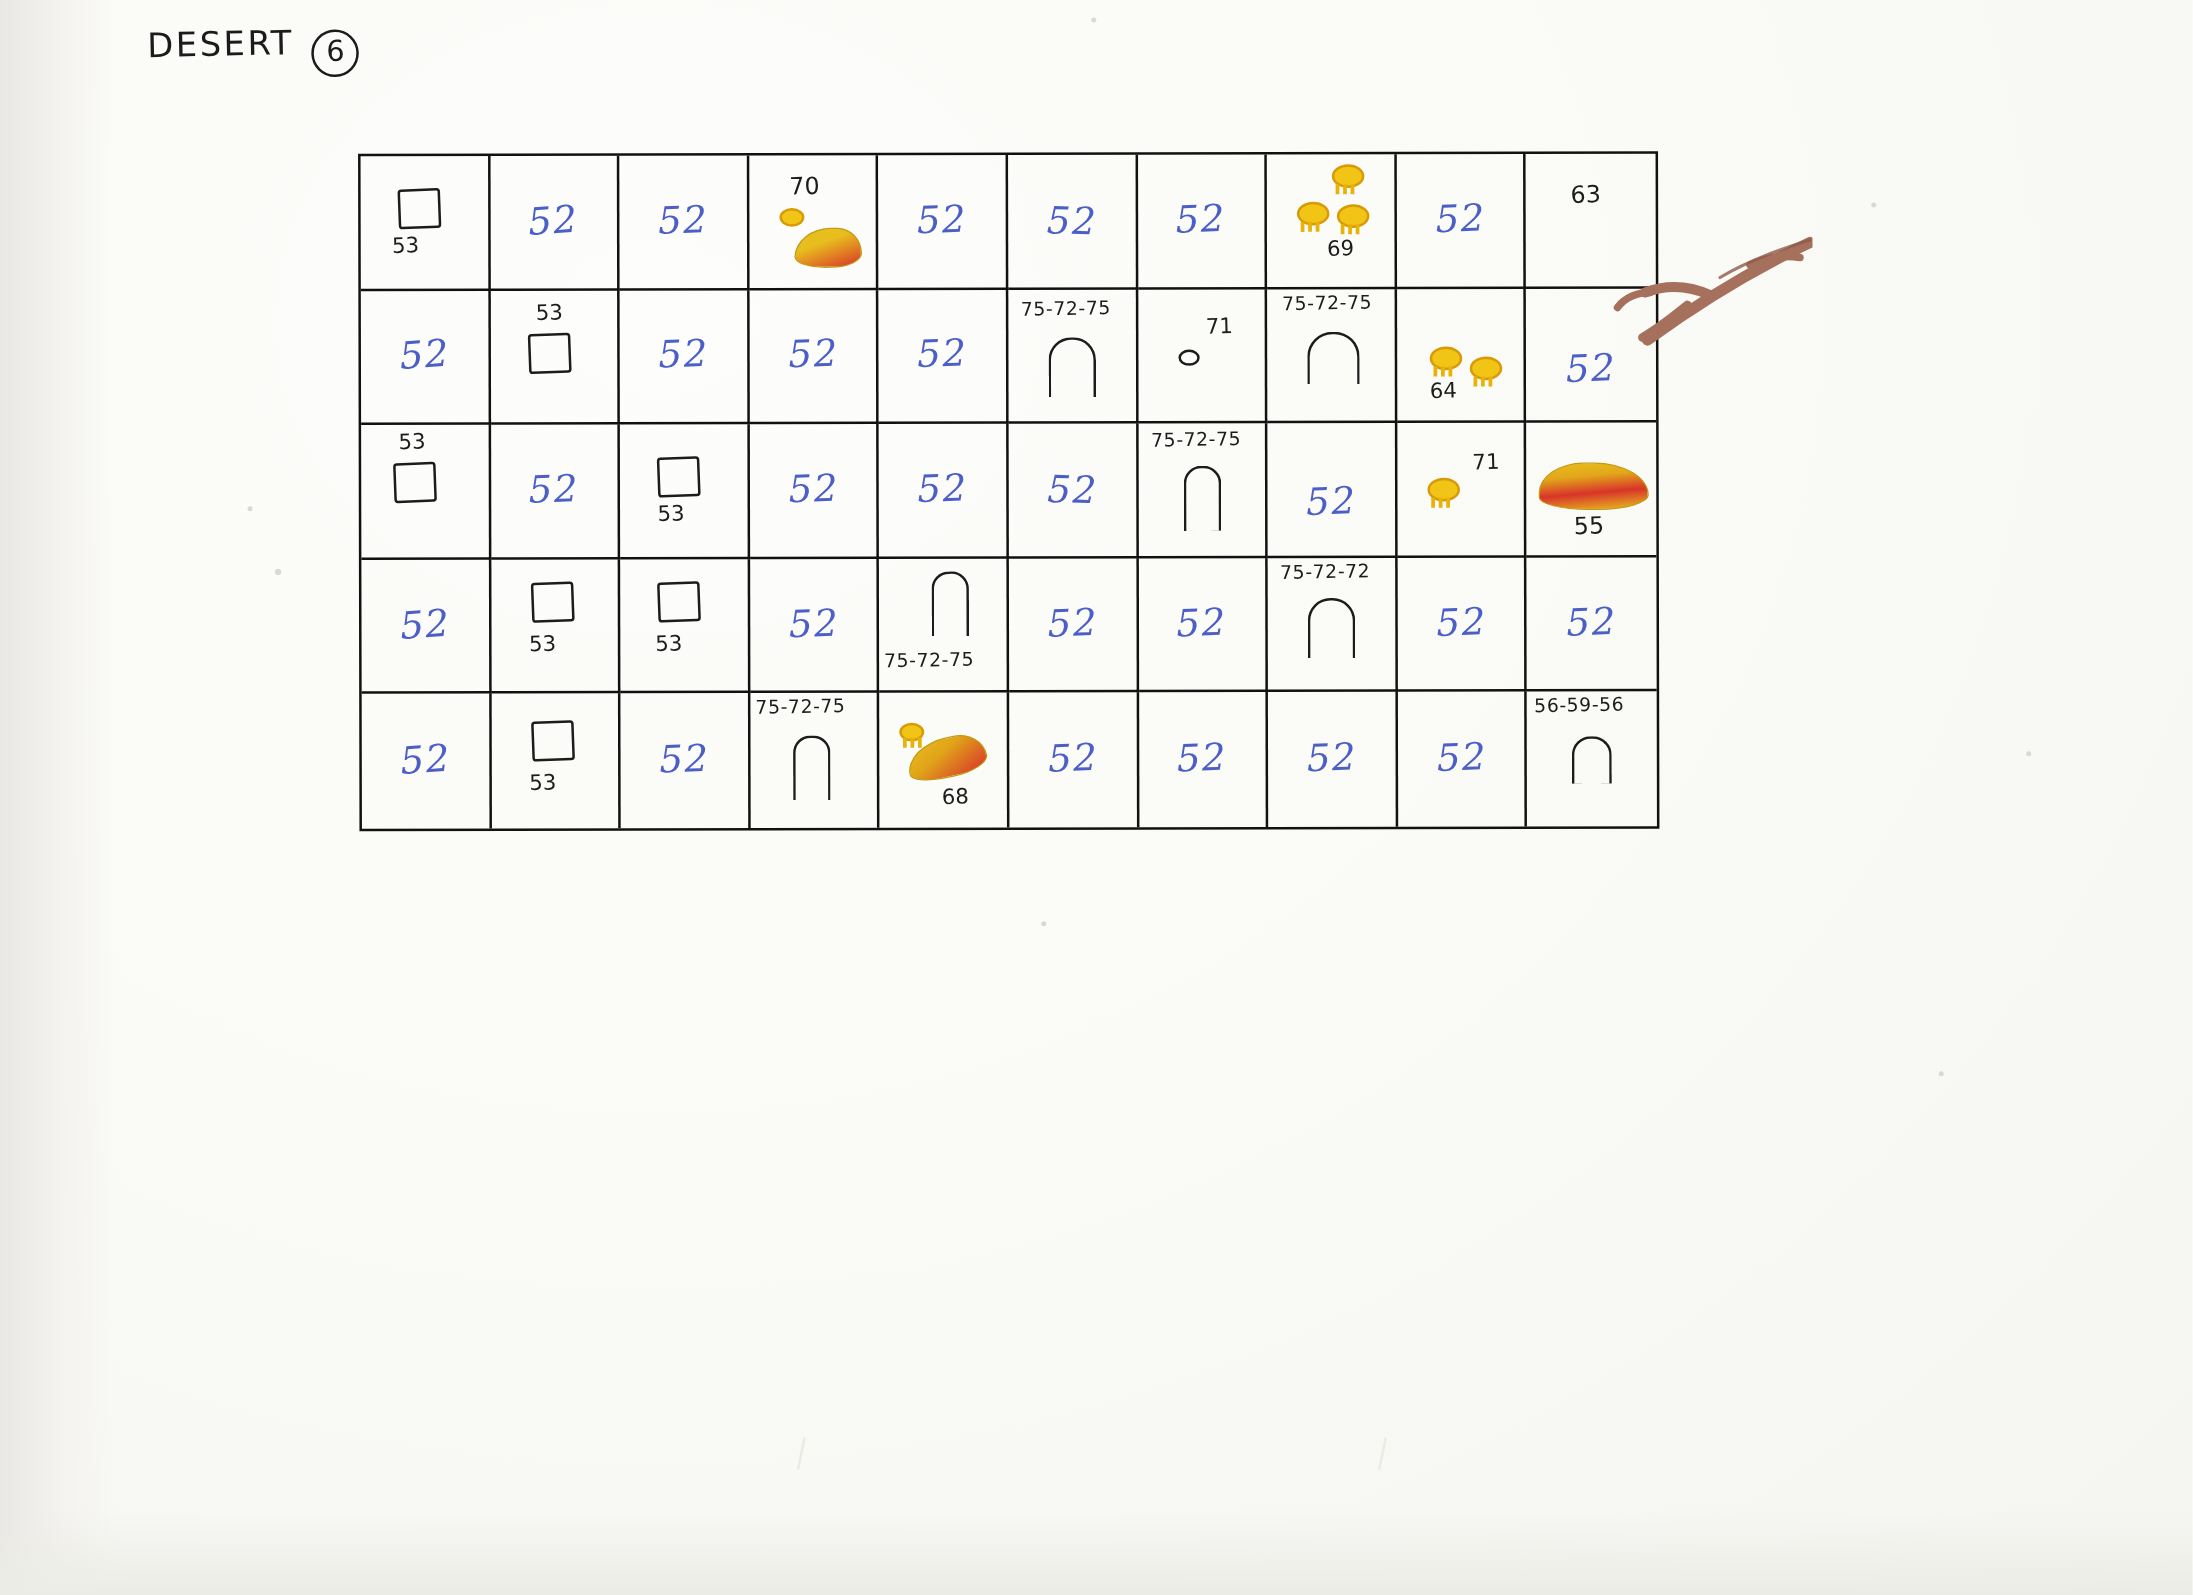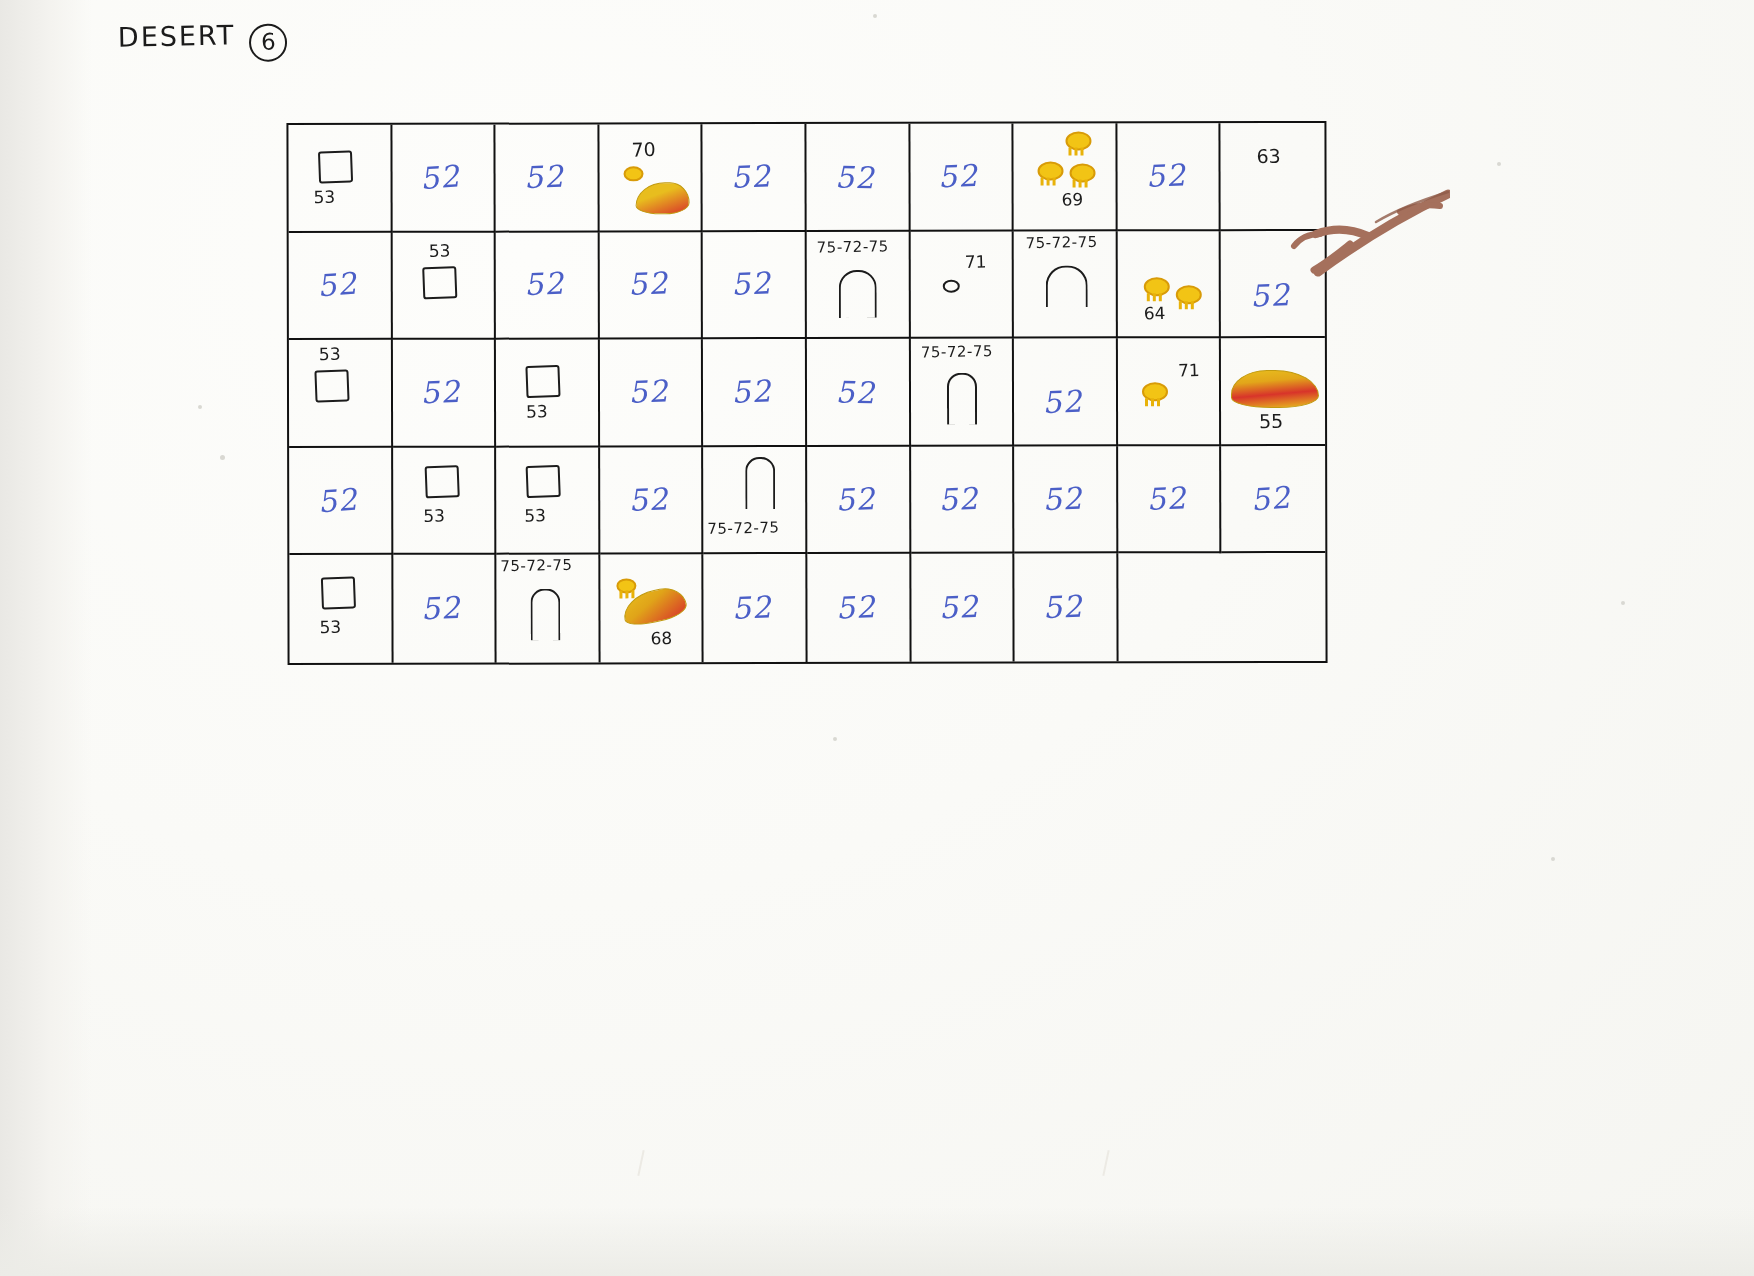--- a/index.html
+++ b/index.html
@@ -359,20 +359,24 @@
       <div class="arch-symbol narrow" style="left:42px;top:10px;"></div>
       <div class="num-tri" style="left:4px;top:72px;">75-72-75</div>
     </div>
     <div class="cell">
       <div class="code-blue">52</div>
     </div>
     <div class="cell">
       <div class="code-blue">52</div>
     </div>
     <div class="cell">
+      <div class="num-tri" style="left:10px;top:2px;">75-72-72</div>
+      <div class="arch-symbol" style="left:32px;top:32px;"></div>
+    </div>
+    <div class="cell">
       <div class="code-blue">52</div>
     </div>
     <div class="cell">
       <div class="code-blue">52</div>
     </div>
 
     <div class="cell">
       <div class="code-blue pos-a">52</div>
     </div>
     <div class="cell">
@@ -395,20 +399,24 @@
       <div class="code-blue">52</div>
     </div>
     <div class="cell">
       <div class="code-blue">52</div>
     </div>
     <div class="cell">
       <div class="code-blue">52</div>
     </div>
     <div class="cell">
       <div class="code-blue">52</div>
+    </div>
+    <div class="cell">
+      <div class="num-tri" style="left:6px;top:2px;">56-59-56</div>
+      <div class="arch-symbol" style="left:36px;top:36px;width:28px;height:36px;border-radius:15px 15px 0 0;"></div>
     </div>
 
   </div>
 
   <svg id="branch" viewBox="0 0 250 120">
     <path d="M248 18 C210 36, 170 58, 118 96" stroke="#a5705c" stroke-width="9" fill="none" stroke-linecap="round"></path>
     <path d="M168 60 C150 52, 132 52, 116 58" stroke="#a5705c" stroke-width="8" fill="none" stroke-linecap="round"></path>
     <path d="M150 68 C140 76, 128 86, 114 94" stroke="#a5705c" stroke-width="7" fill="none" stroke-linecap="round"></path>
     <path d="M200 36 C212 30, 226 28, 240 30" stroke="#a5705c" stroke-width="6" fill="none" stroke-linecap="round"></path>
     <path d="M120 58 C110 58, 100 62, 94 70" stroke="#a5705c" stroke-width="6" fill="none" stroke-linecap="round"></path>

